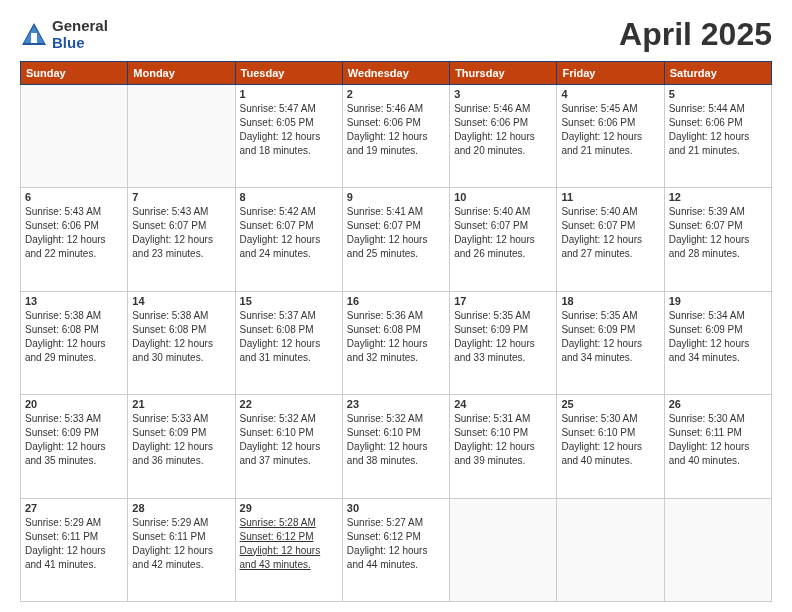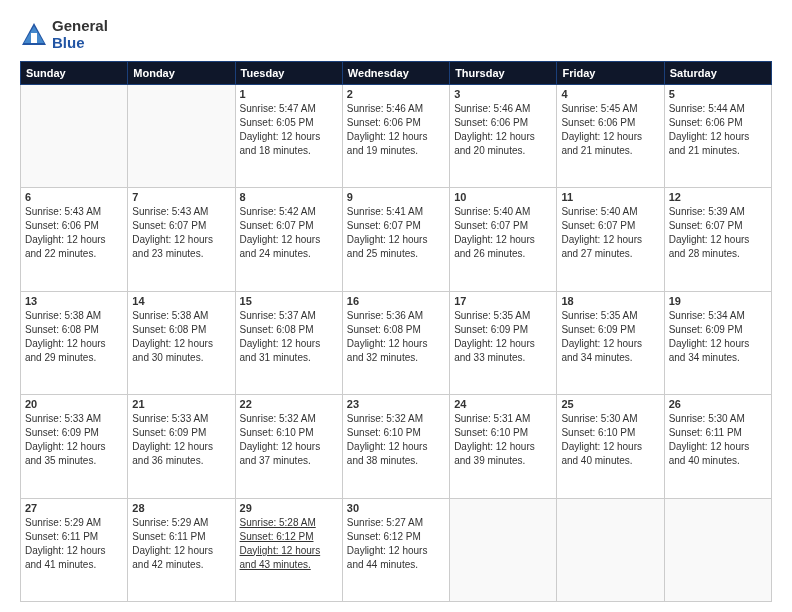--- a/index.html
+++ b/index.html
@@ -62,21 +62,21 @@
       margin-top: 2px;
     }
     .calendar {
       flex: 1;
       border: 1px solid #ccc;
       border-collapse: collapse;
       width: 100%;
       table-layout: fixed;
     }
     .calendar th {
-      background: #0f172a;
+      background: #c2410c;
       color: #fff;
       font-size: 11px;
       font-weight: bold;
       text-align: left;
       padding: 5px 5px;
       border: 1px solid #1a3f7a;
     }
     .calendar td {
       vertical-align: top;
       border: 1px solid #ccc;
@@ -112,20 +112,21 @@
         <polygon points="14,2 26,24 2,24" fill="#2255a4"></polygon>
         <polygon points="14,5 24,22 4,22" fill="#4488cc"></polygon>
         <rect x="11" y="12" width="6" height="10" fill="#fff"></rect>
       </svg>
       <div class="logo-text">
         <span class="logo-general">General</span>
         <span class="logo-blue">Blue</span>
       </div>
     </div>
     <div class="title-area">
+      <div class="month-title">April 2025</div>
     </div>
   </div>
 
   <table class="calendar">
     <thead>
       <tr>
       <th>Sunday</th>
           <th>Monday</th>
           <th>Tuesday</th>
           <th>Wednesday</th>

